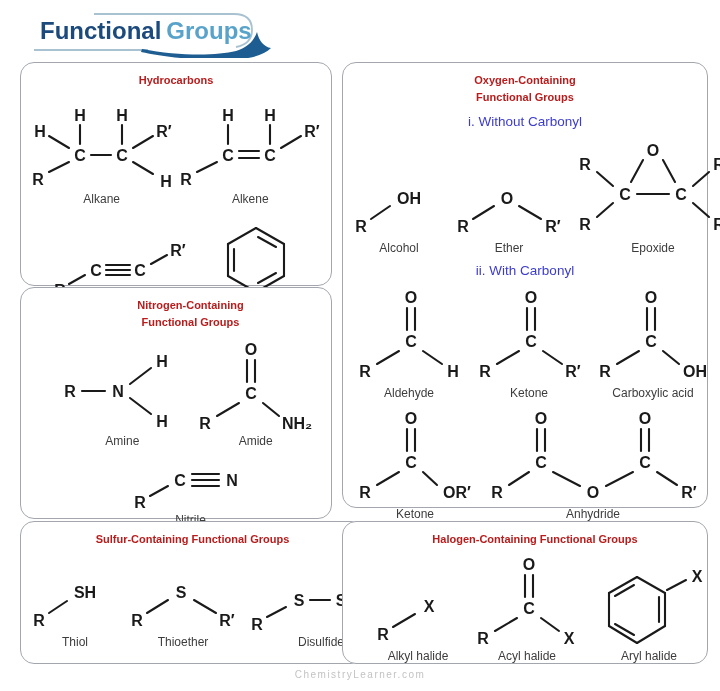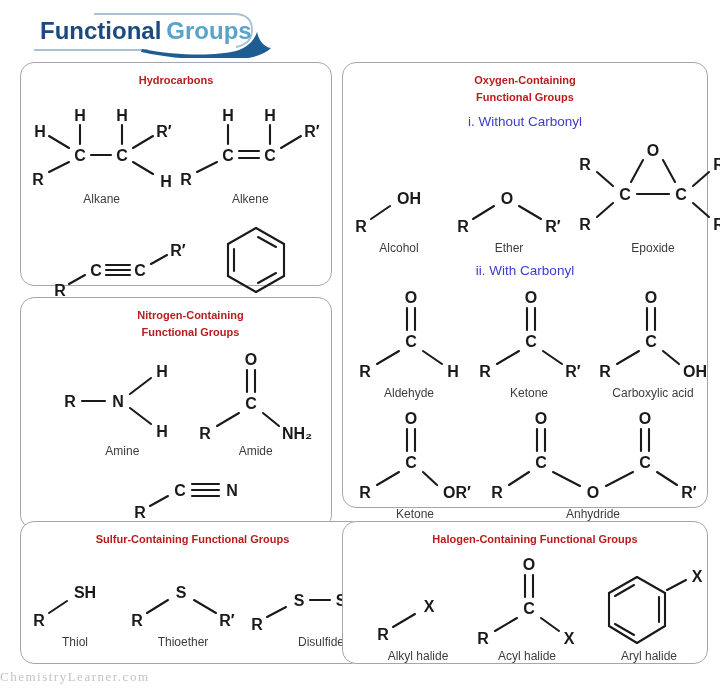--- a/index.html
+++ b/index.html
@@ -13,35 +13,35 @@
   .logo svg { position:absolute; left:0; top:0; }
   .logo-text { position:absolute; left:12px; top:9px; white-space:nowrap; font-size:24px; letter-spacing:0; }
   .logo-w1 { color:#1c4a7c; font-weight:bold; }
   .logo-w2 { color:#4b9cc6; font-weight:bold; opacity:.92; margin-left:5px; }
   
   .box {
     position:absolute; border:1.6px solid #a3a7ad; border-radius:14px;
     background:#fff; padding:4px 6px;
   }
   #box-hydro    { left:20px;  top:62px;  width:312px; height:224px; }
-  #box-nitro    { left:20px;  top:297px; width:312px; height:232px;padding-left:35px; }
+  #box-nitro    { left:20px;  top:287px; width:312px; height:232px;padding-left:35px; }
   #box-oxy      { left:342px; top:62px;  width:366px; height:446px; }
   #box-sulfur   { left:20px;  top:521px; width:345px; height:143px; }
   #box-halogen  { left:342px; top:521px; width:366px; height:143px;padding-left:26px; }
   .sec-title { text-align:center; color:#b91c1c; font-weight:bold; font-size:11px; line-height:17px; margin-top:5px; }
   .sub-title { text-align:center; color:#3c3ccd; font-weight:normal; font-size:13.5px; line-height:16px; margin:8px 0 2px; }
   .row { display:flex; justify-content:space-evenly; align-items:flex-end; margin-top:6px; }
   figure.fig { display:flex; flex-direction:column; align-items:center; }
   .cap { font-size:12px; color:#3d3d3d; line-height:14px; margin-top:1px; text-align:right; }
   .draw svg { display:block; }
   .draw text { font-family:"Liberation Sans","DejaVu Sans",sans-serif; font-weight:bold; font-size:16px; fill:#1a1a1a; }
   
   .watermark {
-    position:absolute; left:0; right:0; top:669px; 
-    font-size:13px; letter-spacing:1.5px; color:#c3c3c3;font-family:Liberation Serif, serif;
+    position:absolute; left:0; right:0; top:669px; text-align:center;
+    font-size:10px; letter-spacing:1.5px; color:#c3c3c3;
   }
 </style>
 </head>
 <body>
 
 <div class="page">
 
   <div class="logo">
     <svg width="248" height="50" viewBox="0 0 248 50">
       <path d="M6 42 H120" fill="none" stroke="#a9c2d2" stroke-width="1.8"></path>

